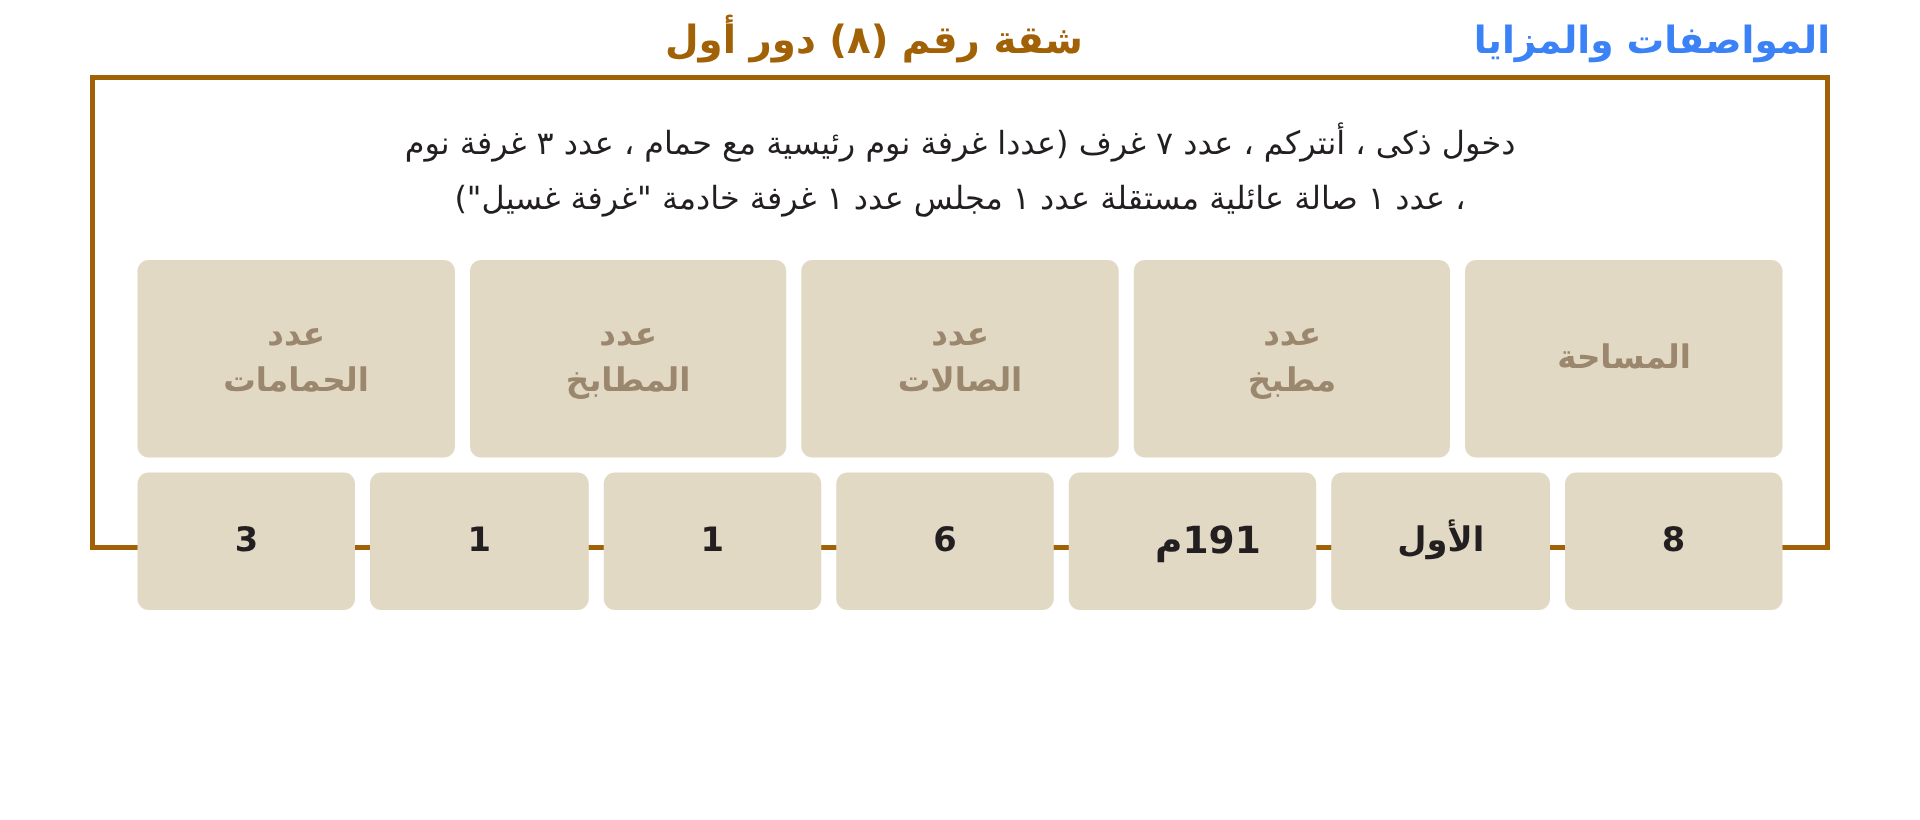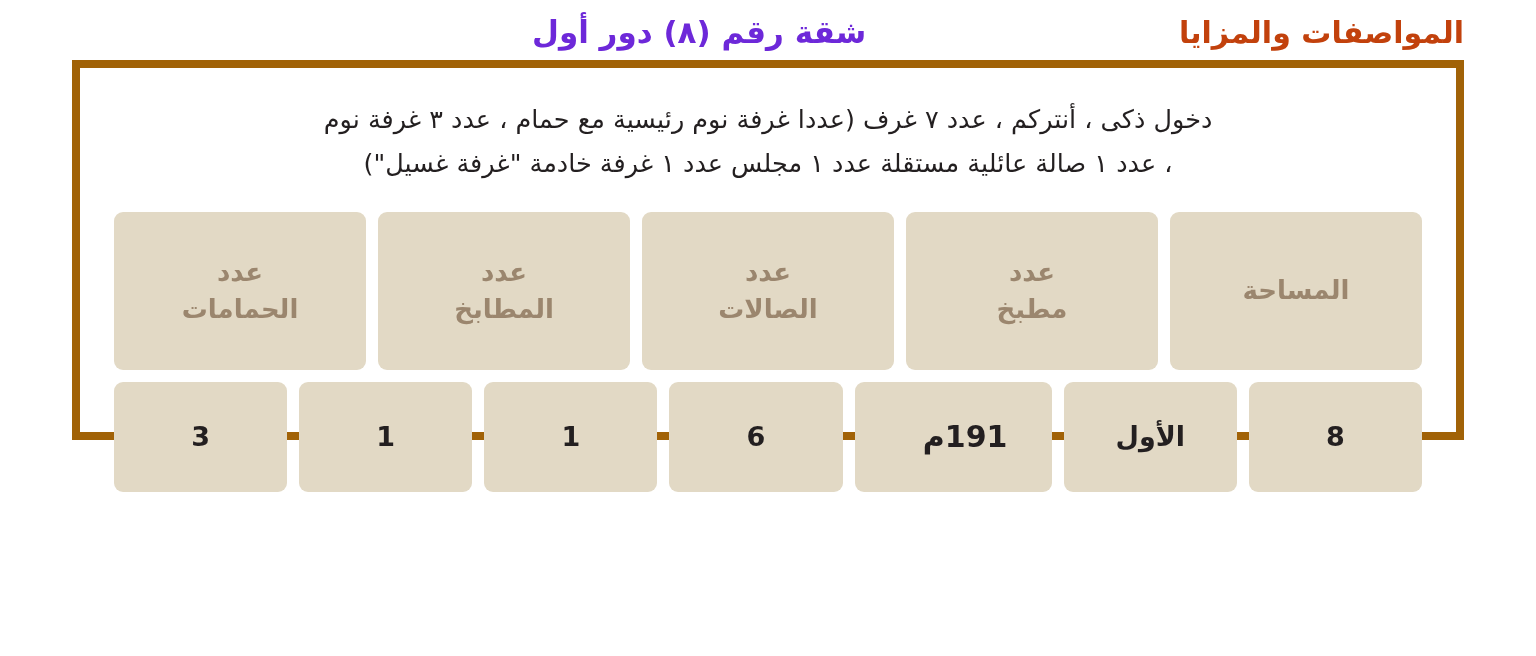--- a/index.html
+++ b/index.html
@@ -27,39 +27,39 @@
     display: flex;
     flex-direction: row;
     align-items: center;
     justify-content: space-between;
     padding: 14px 72px 10px 72px;
     box-sizing: border-box;
   }
   .section-title {
     font-size: 30px;
     font-weight: bold;
-    color: #c2410c;
+    color: #3b82f6;
     letter-spacing: 0px;
     white-space: nowrap;
   }
   .unit-title {
     font-size: 31px;
     font-weight: bold;
-    color: #6d28d9;
+    color: #a16207;
     white-space: nowrap;
     margin-left: 0px;
     margin-right: 0px;
     padding-left: 460px;
   }
 
   
   .card {
     position: relative;
     margin: 0 72px;
-    border: 8px solid #a16207;
+    border: 4px solid #a16207;
     box-sizing: border-box;
     height: 380px;
     padding: 26px 34px 20px 34px;
     background: #ffffff;
   }
 
   .description {
     font-size: 25.5px;
     line-height: 1.72;
     color: #231f20;

